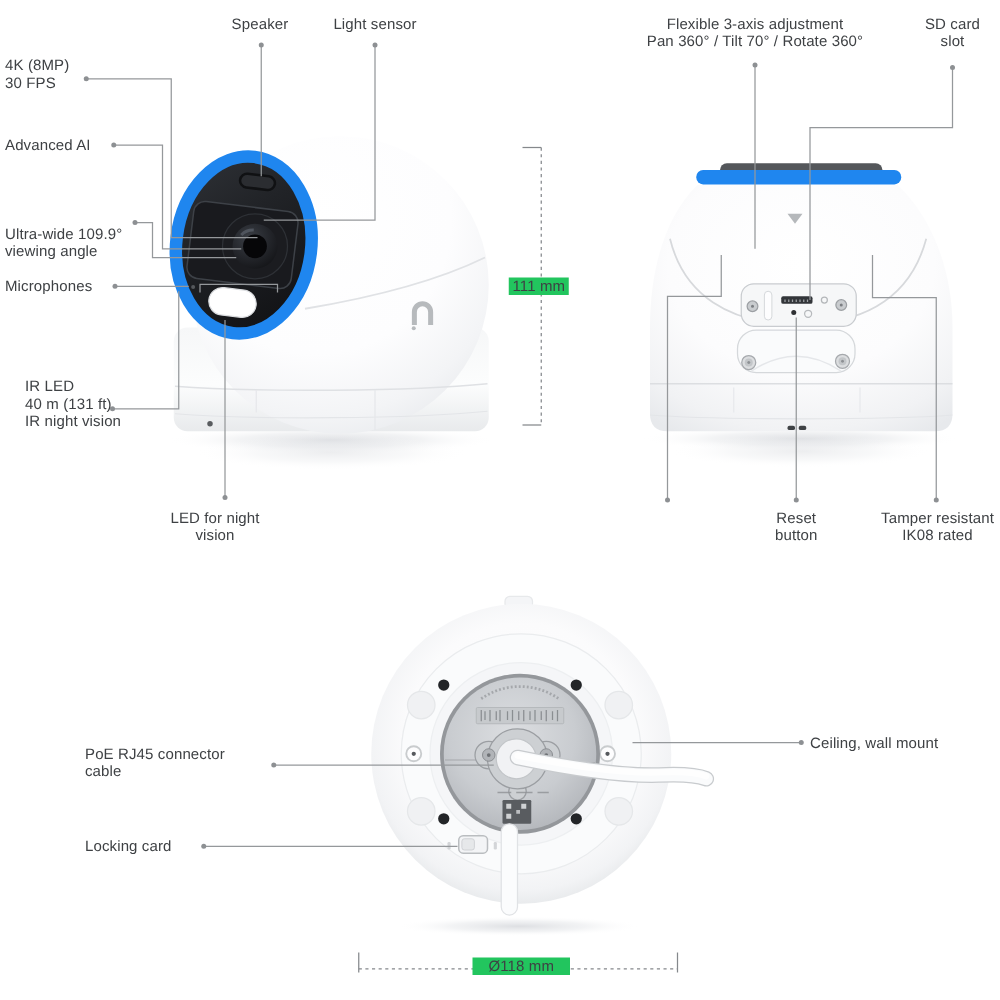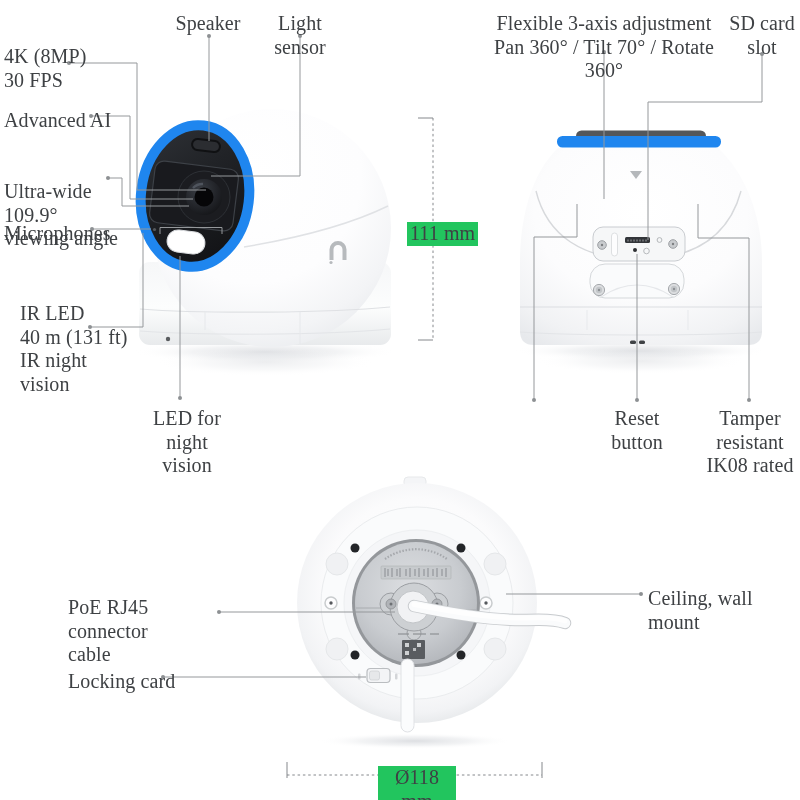--- a/index.html
+++ b/index.html
@@ -1,18 +1,18 @@
 <!DOCTYPE html>
 <html><head>
 <meta charset="utf-8">
 <style>
   html,body{margin:0;padding:0;background:#ffffff;}
   #stage{position:relative;width:800px;height:800px;background:#ffffff;overflow:hidden;}
   #art{position:absolute;left:0;top:0;}
-  .lbl{position:absolute;font-family:Liberation Serif, serif;font-size:20px;
+  .lbl{position:absolute;font-family:Liberation Sans, sans-serif;font-size:12px;
        line-height:1.18;color:#3e4144;white-space:pre-line;letter-spacing:.1px;}
   .c{text-align:center;}
   .dim{background:#22c55e;padding:0 3px;}
 </style>
 </head>
 <body>
 
 <div id="stage">
 
 <svg id="art" width="800" height="800" viewBox="0 0 800 800">
@@ -242,21 +242,21 @@
 <div class="lbl c" style="left:256px;top:12px;width:88px;">Light sensor</div>
 <div class="lbl" style="left:4px;top:45px;width:100px;">4K (8MP)
 30 FPS</div>
 <div class="lbl" style="left:4px;top:109px;width:110px;">Advanced AI</div>
 <div class="lbl" style="left:4px;top:160px;width:130px;margin-top:20px;">Ultra-wide 109.9°
 viewing angle</div>
 <div class="lbl" style="left:4px;top:222px;width:110px;">Microphones</div>
 <div class="lbl" style="left:4px;top:302px;width:120px;margin-left:16px;">IR LED
 40 m (131 ft)
 IR night vision</div>
-<div class="lbl c" style="left:135px;top:407px;width:104px;">LED for night
+<div class="lbl c" style="left:120px;top:407px;width:104px;">LED for night
 vision</div>
 
 <div class="lbl c" style="left:494px;top:12px;width:220px;">Flexible 3-axis adjustment
 Pan 360° / Tilt 70° / Rotate 360°</div>
 <div class="lbl c" style="left:712px;top:12px;width:100px;">SD card
 slot</div>
 <div class="lbl c" style="left:597px;top:407px;width:80px;">Reset
 button</div>
 <div class="lbl c" style="left:688px;top:407px;width:124px;">Tamper resistant
 IK08 rated</div>

